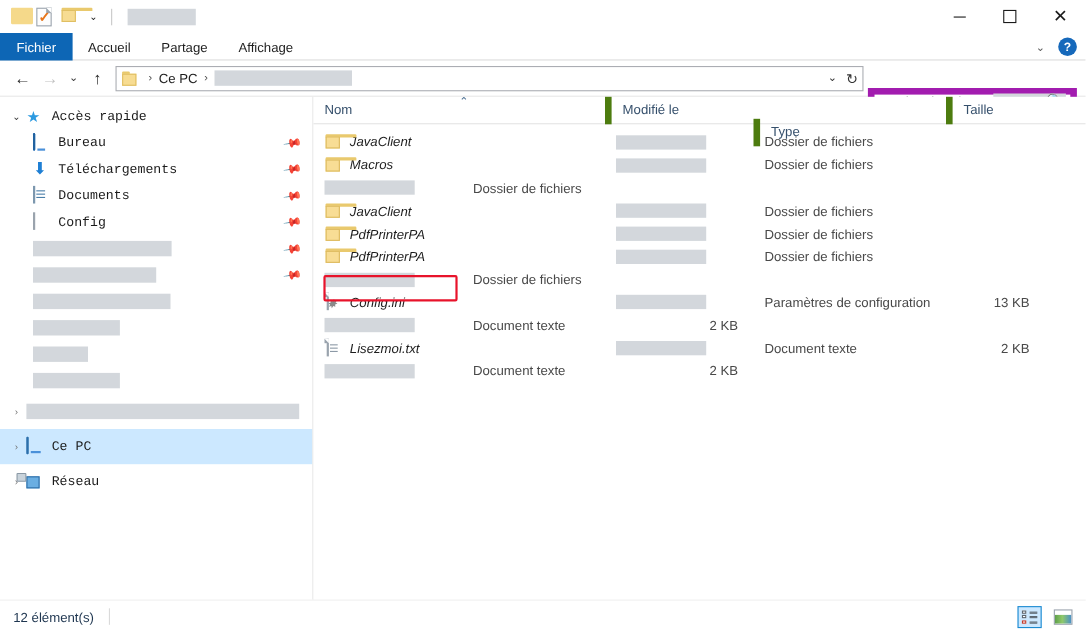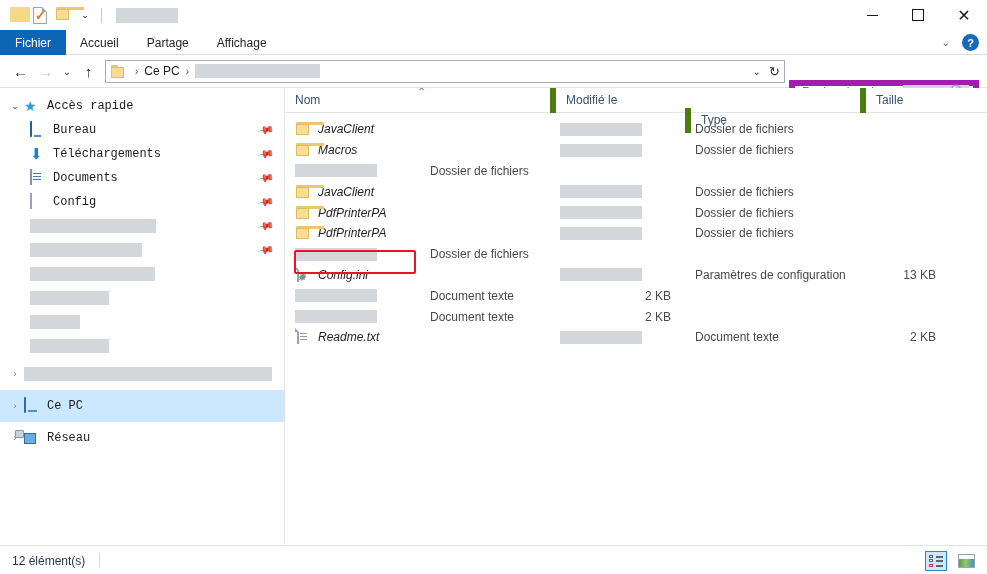--- a/index.html
+++ b/index.html
@@ -622,32 +622,32 @@
 
         <div class="row">
           <div class="cell-mod">
               <span class="mod-redact"></span>
             </div>
           <div class="cell-typ">Document texte</div>
           <div class="cell-tai">2 KB</div>
         </div>
 
         <div class="row">
+          <div class="cell-name">
+            <span class="fico"><span class="fico-txt"></span></span>
+            <span>Lisezmoi.txt</span>
+          </div>
           <div class="cell-mod">
               <span class="mod-redact"></span>
             </div>
           <div class="cell-typ">Document texte</div>
           <div class="cell-tai">2 KB</div>
         </div>
 
         <div class="row">
-          <div class="cell-name">
-            <span class="fico"><span class="fico-txt"></span></span>
-            <span>Readme.txt</span>
-          </div>
           <div class="cell-mod">
               <span class="mod-redact"></span>
             </div>
           <div class="cell-typ">Document texte</div>
           <div class="cell-tai">2 KB</div>
         </div>
 
       </div>
 
       <div class="highlight-box" style="left:9px; top:162px; width:122px; height:24px;"></div>

